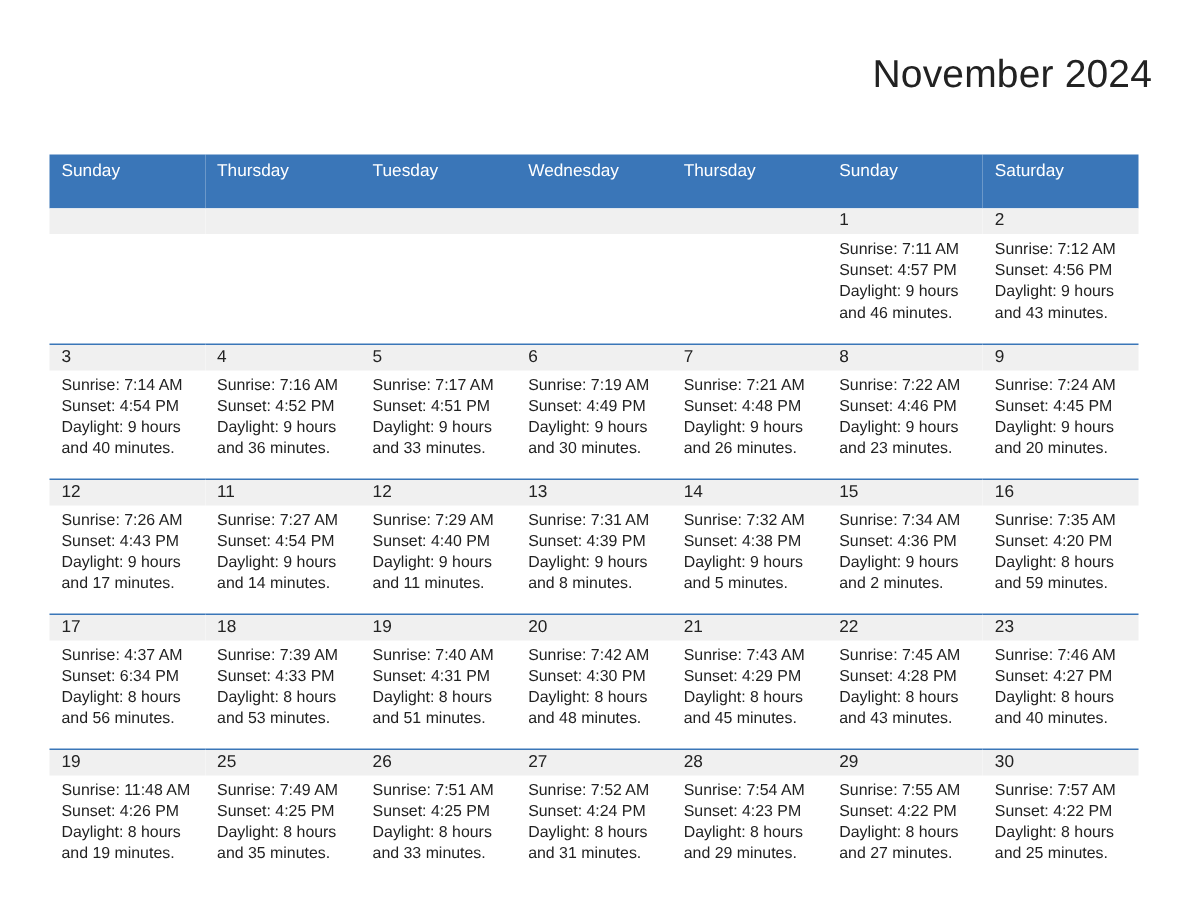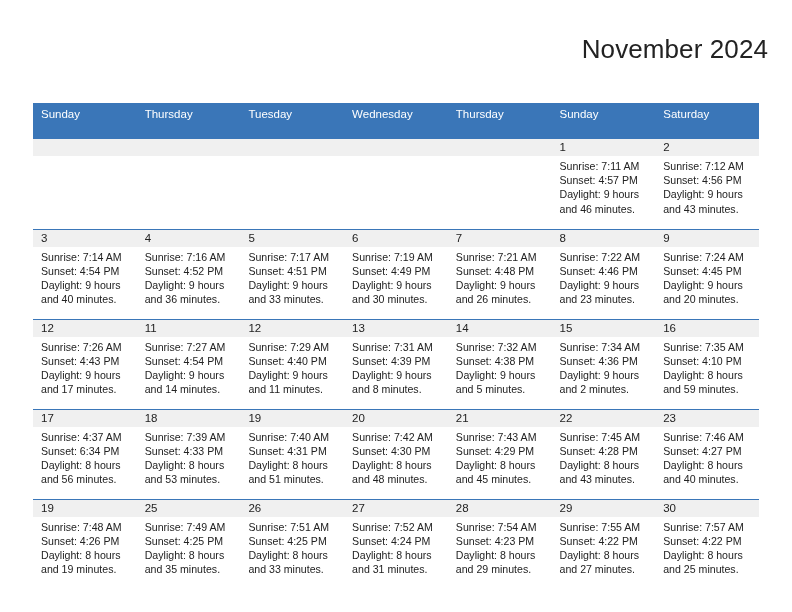--- a/index.html
+++ b/index.html
@@ -306,21 +306,21 @@
               <div>Sunrise: 7:34 AM</div>
               <div>Sunset: 4:36 PM</div>
               <div>Daylight: 9 hours</div>
               <div>and 2 minutes.</div>
             </div>
           </td>
           <td>
             <span class="daynum">16</span>
             <div class="details">
               <div>Sunrise: 7:35 AM</div>
-              <div>Sunset: 4:10 PM</div>
+              <div>Sunset: 4:20 PM</div>
               <div>Daylight: 8 hours</div>
               <div>and 59 minutes.</div>
             </div>
           </td>
         </tr>
         <tr class="week">
           <td>
             <span class="daynum">17</span>
             <div class="details">
               <div>Sunrise: 4:37 AM</div>
@@ -381,21 +381,21 @@
               <div>Sunset: 4:27 PM</div>
               <div>Daylight: 8 hours</div>
               <div>and 40 minutes.</div>
             </div>
           </td>
         </tr>
         <tr class="week">
           <td>
             <span class="daynum">19</span>
             <div class="details">
-              <div>Sunrise: 7:48 AM</div>
+              <div>Sunrise: 11:48 AM</div>
               <div>Sunset: 4:26 PM</div>
               <div>Daylight: 8 hours</div>
               <div>and 19 minutes.</div>
             </div>
           </td>
           <td>
             <span class="daynum">25</span>
             <div class="details">
               <div>Sunrise: 7:49 AM</div>
               <div>Sunset: 4:25 PM</div>

